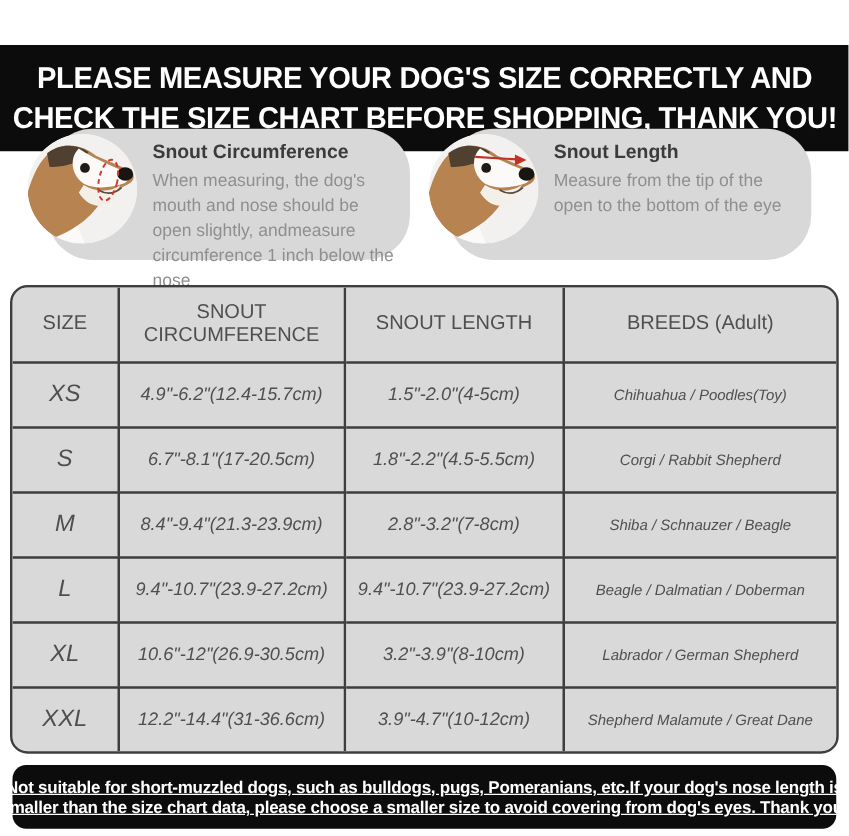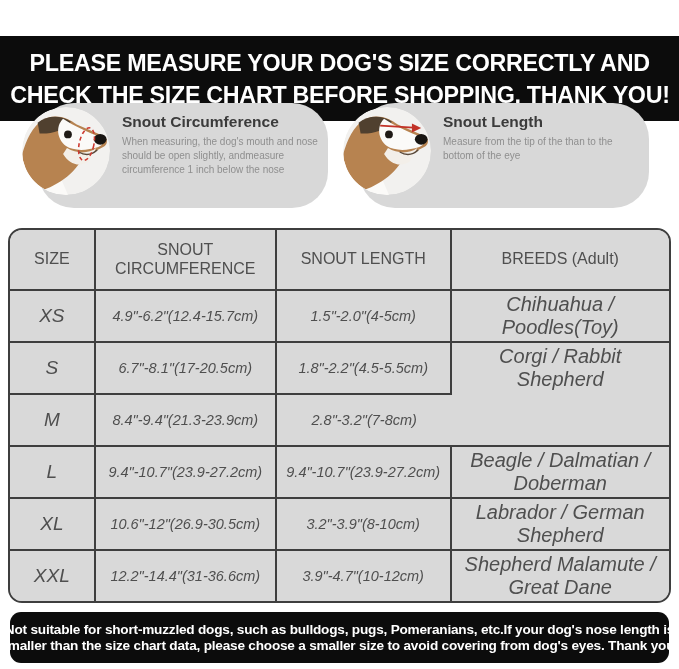--- a/index.html
+++ b/index.html
@@ -33,51 +33,52 @@
   }
   .card-1 { left:38px;  width:290px; }
   .card-2 { left:359px; width:290px; }
   .dog-circle {
     position:absolute; left:-16px; top:4px; width:88px; height:88px;
     border-radius:50%; overflow:hidden;
   }
   .dog-circle svg { display:block; width:88px; height:88px; }
   .card-text { position:absolute; left:84px; top:10px; width:198px; }
   .card-title { font-size:15.5px; font-weight:bold; color:#3b3b3b; margin-bottom:4px; }
-  .card-desc  { font-size:10px; color:#8f8f8f; line-height:1.42; }
+  .card-desc  { font-size:14px; color:#8f8f8f; line-height:1.42; }
 
   
   .size-table {
     position:absolute; left:8px; top:228px; width:663px;
     border:2px solid #3e3e3e; border-radius:14px;
     overflow:hidden; background:#d9d9d9;
   }
   .t-row { display:grid; grid-template-columns:13% 27.5% 26.5% 33%; }
   .cell {
     display:flex; align-items:center; justify-content:center; text-align:center;
     color:#4f4f4f; background:#d9d9d9; padding:16px 6px;
   }
   .cell:not(:last-child) { border-right:2px solid #3e3e3e; }
   .t-head .cell { height:59px; font-size:16px; line-height:1.15; }
   .t-head .cell.c1 { padding:0 24px; }
   .t-bodyrow .cell { height:52px; border-top:2px solid #3e3e3e;font-style:italic; }
   .t-bodyrow .cell.c0 { font-size:19px; }
   .t-bodyrow .cell.c1, .t-bodyrow .cell.c2 { font-size:14.5px; }
-  .t-bodyrow .cell.c3 { font-size:20px; }
+  .t-bodyrow .cell.c3 { font-size:12px; }
 
   
   .footer {
     position:absolute; left:10px; top:612px; width:659px; height:51px;
     background:#0c0c0c; border-radius:11px;
     display:flex; flex-direction:column; align-items:center; justify-content:center;
     gap:1px;
   }
   .footer .fline {
     color:#ffffff; font-weight:bold; font-size:13.6px; letter-spacing:-0.2px;
     white-space:nowrap;
+    text-decoration:underline;
   }
 </style>
 </head>
 <body>
 
 <div class="page">
 
   <div class="banner">
     <div class="bline">PLEASE MEASURE YOUR DOG'S SIZE CORRECTLY AND</div>
     <div class="bline">CHECK THE SIZE CHART BEFORE SHOPPING, THANK YOU!</div>
@@ -131,21 +132,21 @@
             <path d="M58,46 Q68,52 77,44" stroke="#5a4a3c" stroke-width="1.4" fill="none"></path>
             <ellipse cx="80" cy="33" rx="6.5" ry="5.5" fill="#181512"></ellipse>
             <circle cx="47" cy="28" r="4" fill="#1f1a16"></circle>
             <line x1="38" y1="19" x2="72" y2="21" stroke="#c23227" stroke-width="1.8"></line>
             <polygon points="80,21.5 70.5,17 70.5,26" fill="#c23227"></polygon>
           </g>
         </svg>
       </div>
       <div class="card-text">
         <div class="card-title">Snout Length</div>
-        <div class="card-desc">Measure from the tip of the than to the bottom of the eye</div>
+        <div class="card-desc">Measure from the tip of the open to the bottom of the eye</div>
       </div>
     </div>
 
   </div>
 
   <div class="size-table">
     <div class="t-row t-head">
       <div class="cell c0">SIZE</div>
       <div class="cell c1">SNOUT CIRCUMFERENCE</div>
       <div class="cell c2">SNOUT LENGTH</div>
@@ -161,20 +162,21 @@
         <div class="t-row t-bodyrow">
           <div class="cell c0">S</div>
           <div class="cell c1">6.7"-8.1"(17-20.5cm)</div>
           <div class="cell c2">1.8"-2.2"(4.5-5.5cm)</div>
           <div class="cell c3">Corgi / Rabbit Shepherd</div>
         </div>
         <div class="t-row t-bodyrow">
           <div class="cell c0">M</div>
           <div class="cell c1">8.4"-9.4"(21.3-23.9cm)</div>
           <div class="cell c2">2.8"-3.2"(7-8cm)</div>
+          <div class="cell c3">Shiba / Schnauzer / Beagle</div>
         </div>
         <div class="t-row t-bodyrow">
           <div class="cell c0">L</div>
           <div class="cell c1">9.4"-10.7"(23.9-27.2cm)</div>
           <div class="cell c2">9.4"-10.7"(23.9-27.2cm)</div>
           <div class="cell c3">Beagle / Dalmatian / Doberman</div>
         </div>
         <div class="t-row t-bodyrow">
           <div class="cell c0">XL</div>
           <div class="cell c1">10.6"-12"(26.9-30.5cm)</div>

